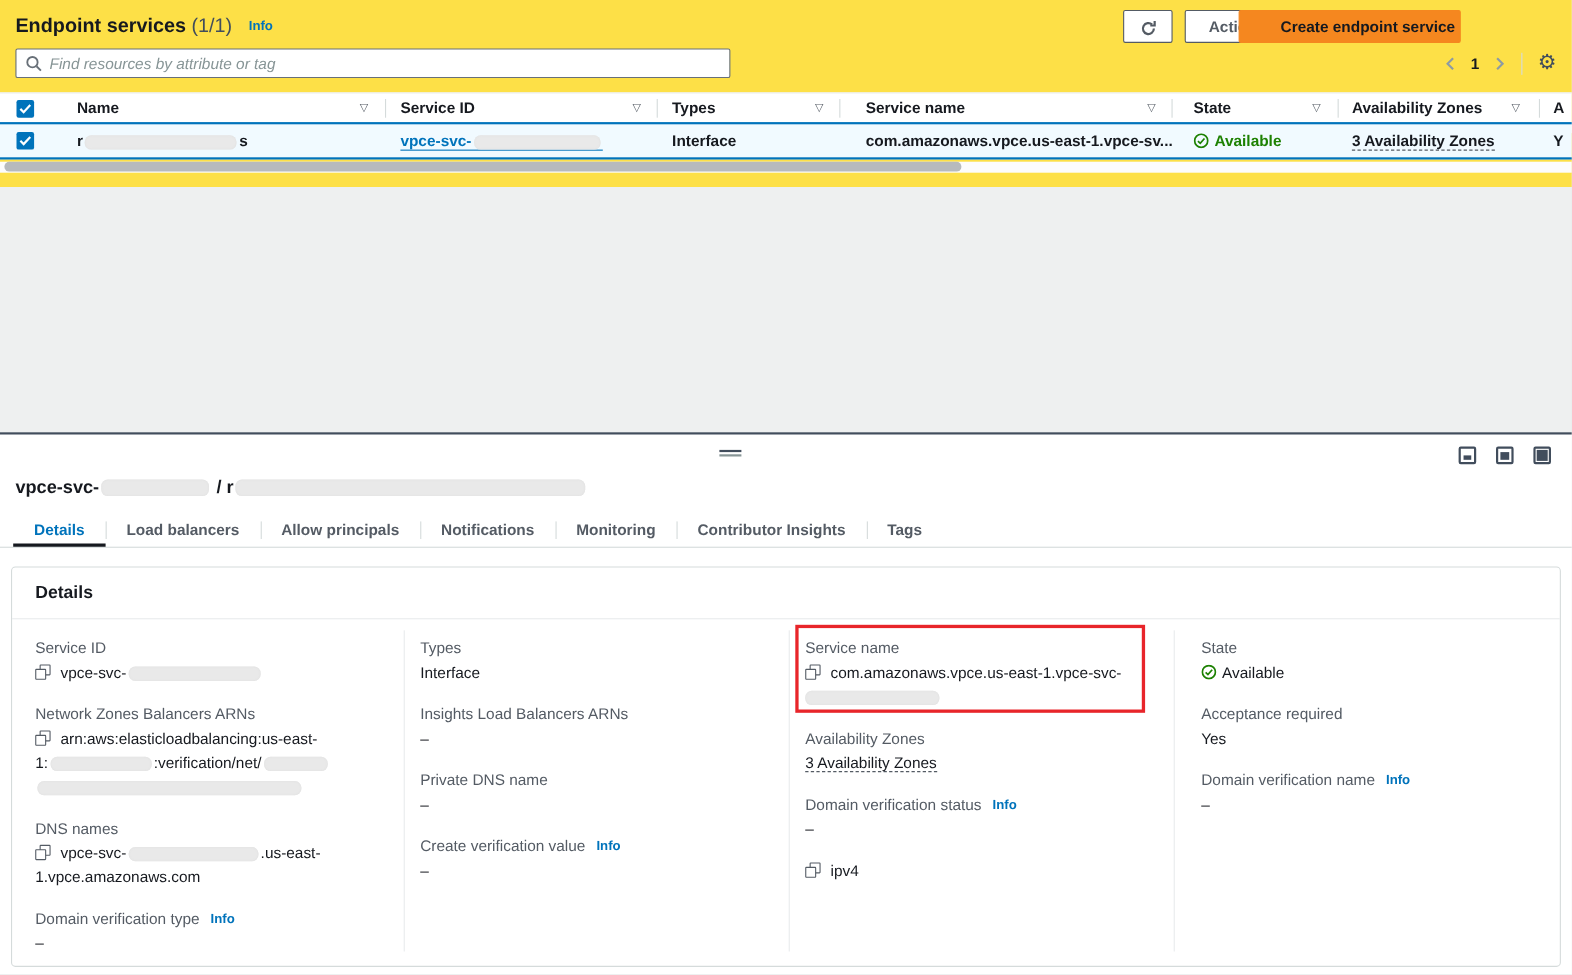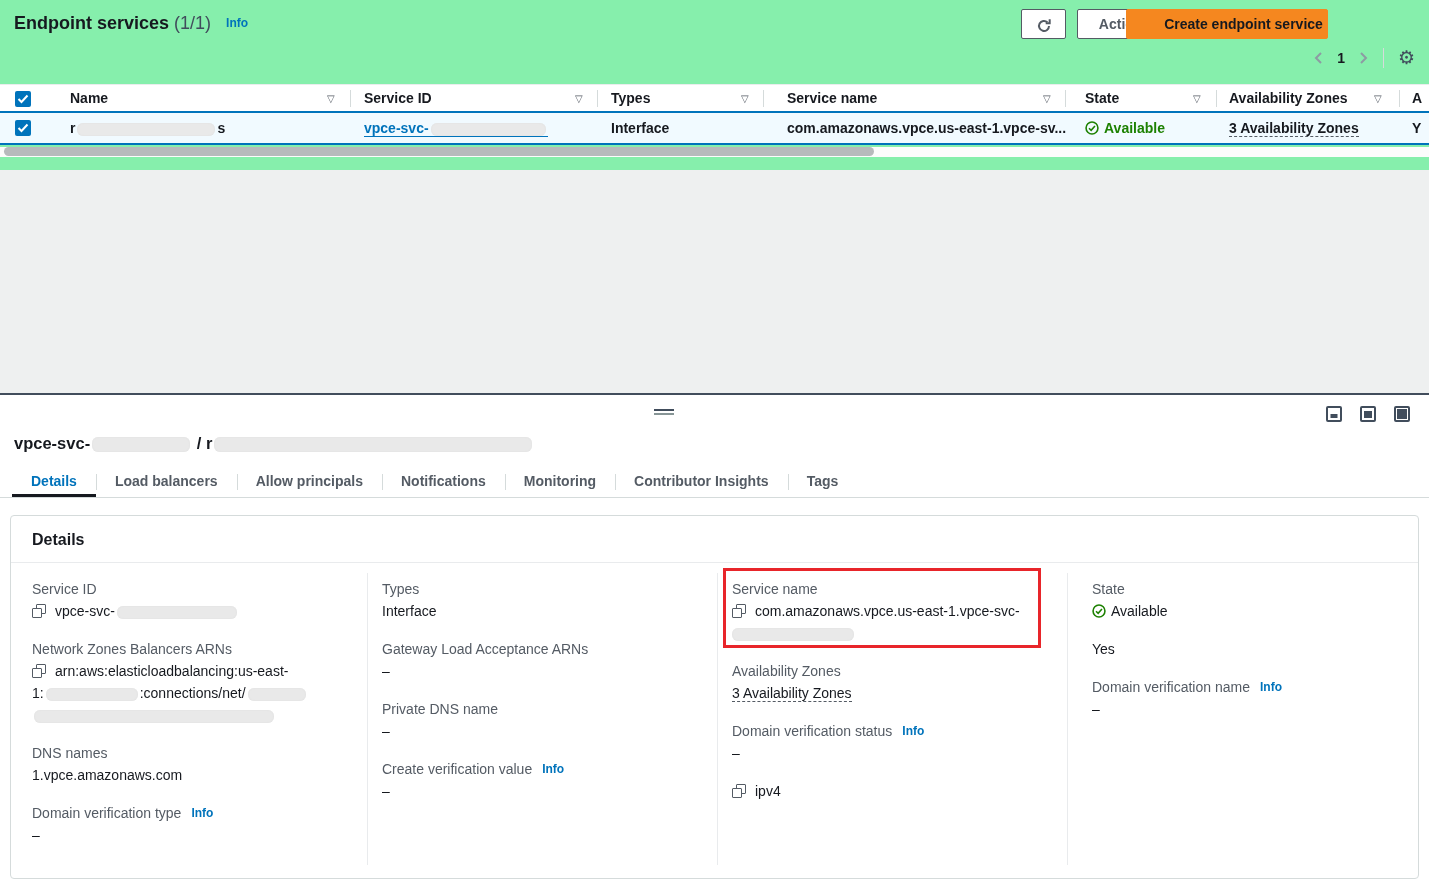--- a/index.html
+++ b/index.html
@@ -3,21 +3,21 @@
 <meta charset="utf-8">
 <style>
   * { margin:0; padding:0; box-sizing:border-box; }
   body { background:#dcdfe1; }
   .screen {
     position:relative; width:1429px; height:886px;
     background:#eef0f0; overflow:hidden;
     font-family:"Liberation Sans", sans-serif; color:#16191f; font-size:14px;
   }
   
-  .top-section { position:absolute; top:0; left:0; right:0; height:170px; background:#86efac; }
+  .top-section { position:absolute; top:0; left:0; right:0; height:170px; background:#fde047; }
   .page-header { position:absolute; top:8px; left:14px; right:14px; height:32px; }
   .page-title { font-size:18px; font-weight:bold; display:inline-block; line-height:31px; }
   .page-count { font-size:18px; font-weight:normal; color:#414d5c; }
   .info-link { font-size:12px; font-weight:bold; color:#0073bb; margin-left:10px; cursor:pointer; vertical-align:2px; }
   .btn { position:absolute; top:1px; height:30px; border:1px solid #545b64; border-radius:2px;
          background:#fff; color:#545b64; font-weight:bold; font-size:14px; text-align:center; cursor:pointer; }
   .btn-refresh { left:1007px; width:45px; padding-top:6px; }
   .btn-actions { left:1063px; width:112px; line-height:28px; }
   .btn-actions .caret { font-size:9px; margin-left:8px; vertical-align:1px; }
   .btn-primary { left:1112px; width:202px; background:#f5871f; border:1px solid #f5871f; color:#16191f; line-height:28px;padding-left:33px; }
@@ -114,20 +114,29 @@
               <path d="M13.7 1.2 v4 h-4" fill="none" stroke="#545b64" stroke-width="2"></path>
             </svg>
         </span>
       </button>
       <button class="btn btn-actions">
         <span>Actions</span><span class="caret">▼</span>
       </button>
       <button class="btn btn-primary">Create endpoint service</button>
     </div>
 
+    <div class="search-box">
+      <span>
+        <svg width="16" height="16" viewBox="0 0 16 16">
+            <circle cx="6.5" cy="6.5" r="4.7" fill="none" stroke="#687078" stroke-width="1.7"></circle>
+            <line x1="10.2" y1="10.2" x2="14.2" y2="14.2" stroke="#687078" stroke-width="1.7"></line>
+          </svg>
+      </span>
+      <input class="search-input" placeholder="Find resources by attribute or tag" style="">
+    </div>
 
     <div class="pagination">
       <span class="page-chevron">
         <svg width="10" height="16" viewBox="0 0 10 16">
             <path d="M8 3 L3 8 L8 13" fill="none" stroke="#8d9ba3" stroke-width="2"></path>
           </svg>
       </span>
       <span class="page-num">1</span>
       <span class="page-chevron">
         <svg width="10" height="16" viewBox="0 0 10 16">
@@ -246,43 +255,46 @@
           <div class="f-value">
             <span class="copy-icon"></span><span>vpce-svc-</span><span class="redact" style="width:120px"></span>
           </div>
         </div>
         <div class="field">
           <div class="f-label">Network Zones Balancers ARNs</div>
           <div class="f-value">
             <span class="copy-icon"></span><span>arn:aws:elasticloadbalancing:us-east-</span>
           </div>
           <div class="f-value">
-            <span>1:</span><span class="redact" style="width:92px"></span><span>:connections/net/</span><span class="redact" style="width:58px"></span>
+            <span>1:</span><span class="redact" style="width:92px"></span><span>:verification/net/</span><span class="redact" style="width:58px"></span>
           </div>
           <div class="f-value"><span class="redact" style="width:240px"></span></div>
         </div>
         <div class="field">
           <div class="f-label">DNS names</div>
+          <div class="f-value">
+            <span class="copy-icon"></span><span>vpce-svc-</span><span class="redact" style="width:118px"></span><span>.us-east-</span>
+          </div>
           <div class="f-value">1.vpce.amazonaws.com</div>
         </div>
         <div class="field">
           <div class="f-label">
             <span>Domain verification type</span><span class="info-link">Info</span>
           </div>
           <div class="f-value">–</div>
         </div>
       </div>
 
       <div class="col c2">
         <div class="field">
           <div class="f-label">Types</div>
           <div class="f-value">Interface</div>
         </div>
         <div class="field">
-          <div class="f-label">Gateway Load Acceptance ARNs</div>
+          <div class="f-label">Insights Load Balancers ARNs</div>
           <div class="f-value">–</div>
         </div>
         <div class="field">
           <div class="f-label">Private DNS name</div>
           <div class="f-value">–</div>
         </div>
         <div class="field">
           <div class="f-label">
             <span>Create verification value</span><span class="info-link">Info</span>
           </div>
@@ -319,20 +331,21 @@
         <div class="field">
           <div class="f-label">State</div>
           <div class="f-value status-ok">
             <span><svg width="14" height="14" viewBox="0 0 16 16">
                   <circle cx="8" cy="8" r="6.8" fill="none" stroke="#1d8102" stroke-width="1.8"></circle>
                   <path d="M4.6 8.3 L7 10.6 L11.4 5.6" fill="none" stroke="#1d8102" stroke-width="1.8"></path>
                 </svg></span><span>Available</span>
           </div>
         </div>
         <div class="field">
+          <div class="f-label">Acceptance required</div>
           <div class="f-value">Yes</div>
         </div>
         <div class="field">
           <div class="f-label">
             <span>Domain verification name</span><span class="info-link">Info</span>
           </div>
           <div class="f-value">–</div>
         </div>
       </div>
 

